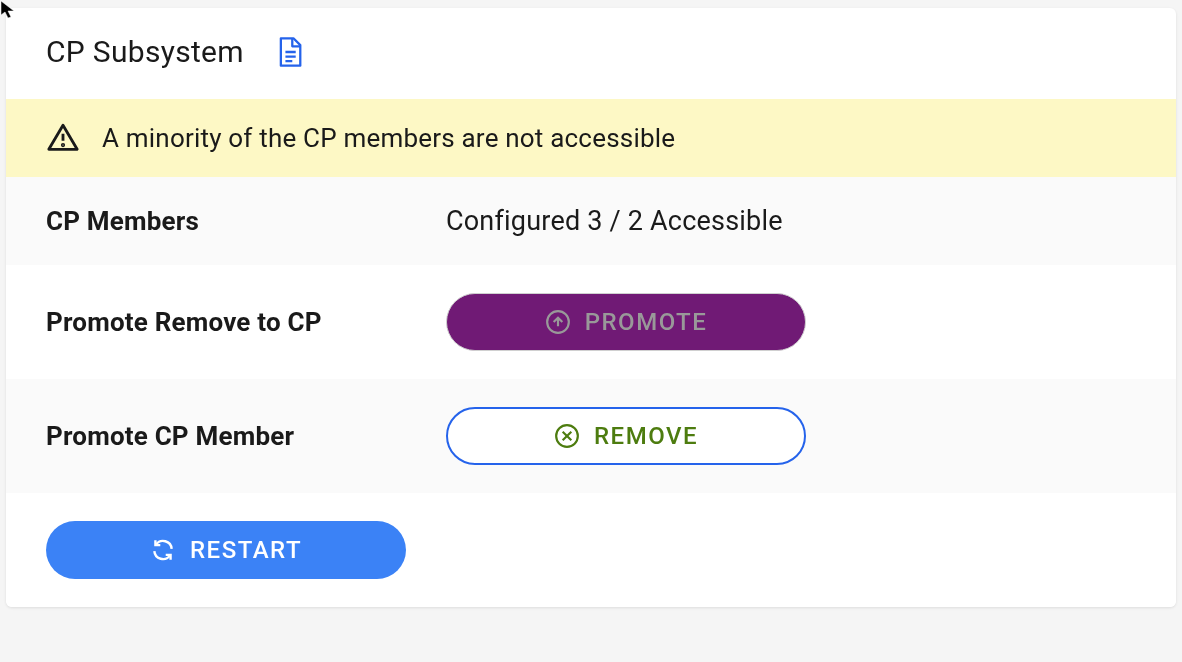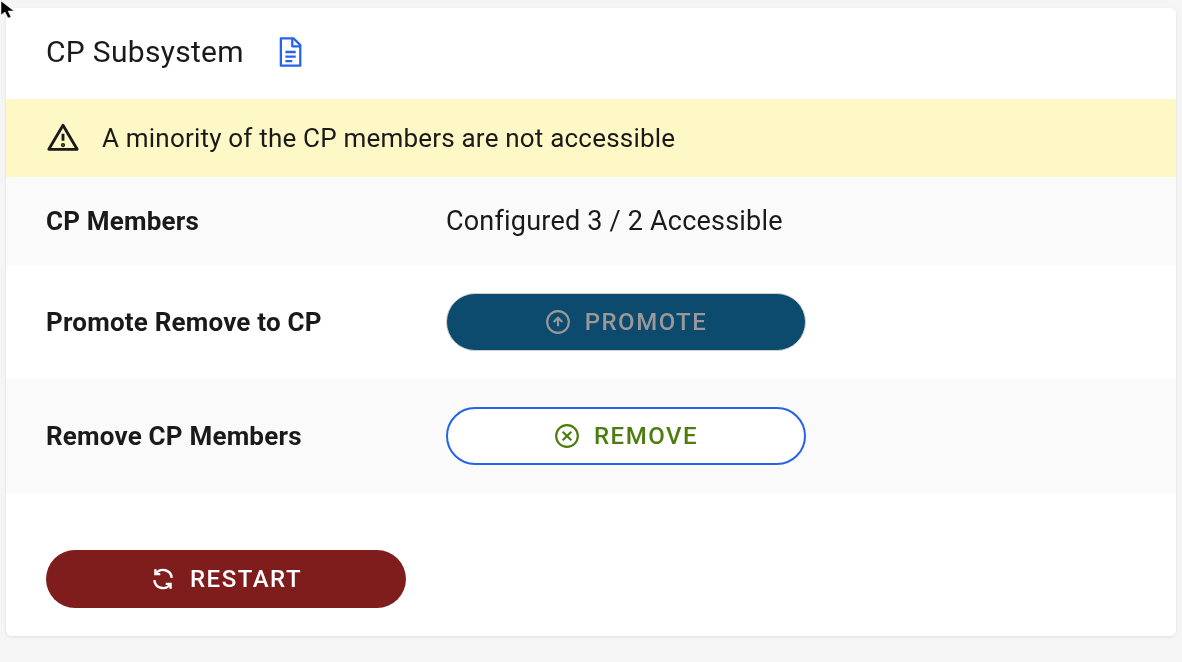--- a/index.html
+++ b/index.html
@@ -104,34 +104,33 @@
       letter-spacing: 1.5px;
       cursor: pointer;
       border: none;
       font-family: inherit;
     }
     .btn-icon {
       width: 26px;
       height: 26px;
     }
     .btn-disabled {
-      background: #0c4a6e;
+      background: #701a75;
       border: 1.5px solid #d0d0d0;
       color: #999999;
       cursor: not-allowed;
     }
     .btn-outline-blue {
       background: #ffffff;
       border: 2px solid #2563eb;
       color: #4d7c0f;
     }
     .btn-solid-red {
-      background: #7f1d1d;
+      background: #3b82f6;
       color: #ffffff;
-      margin-top: 29px;
     }
     .rows-container {
       display: flex;
       flex-direction: column;
     }
   </style>
 </head>
 <body>
 
 <svg class="cursor" viewBox="0 0 20 20">
@@ -172,21 +171,21 @@
       <button class="btn btn-disabled">
         <svg class="btn-icon" viewBox="0 0 24 24" fill="none" stroke="currentColor" stroke-width="2">
           <circle cx="12" cy="12" r="10"></circle>
           <path d="M12 16 L12 8 M8 12 L12 8 L16 12"></path>
         </svg>
         <span>PROMOTE</span>
       </button>
     </div>
 
     <div class="row" style="background:#fafafa;">
-      <div class="row-label">Remove CP Members</div>
+      <div class="row-label">Promote CP Member</div>
       <button class="btn btn-outline-blue">
         <svg class="btn-icon" viewBox="0 0 24 24" fill="none" stroke="currentColor" stroke-width="2">
           <circle cx="12" cy="12" r="10"></circle>
           <line x1="8" y1="8" x2="16" y2="16"></line>
           <line x1="16" y1="8" x2="8" y2="16"></line>
         </svg>
         <span>REMOVE</span>
       </button>
     </div>
 

